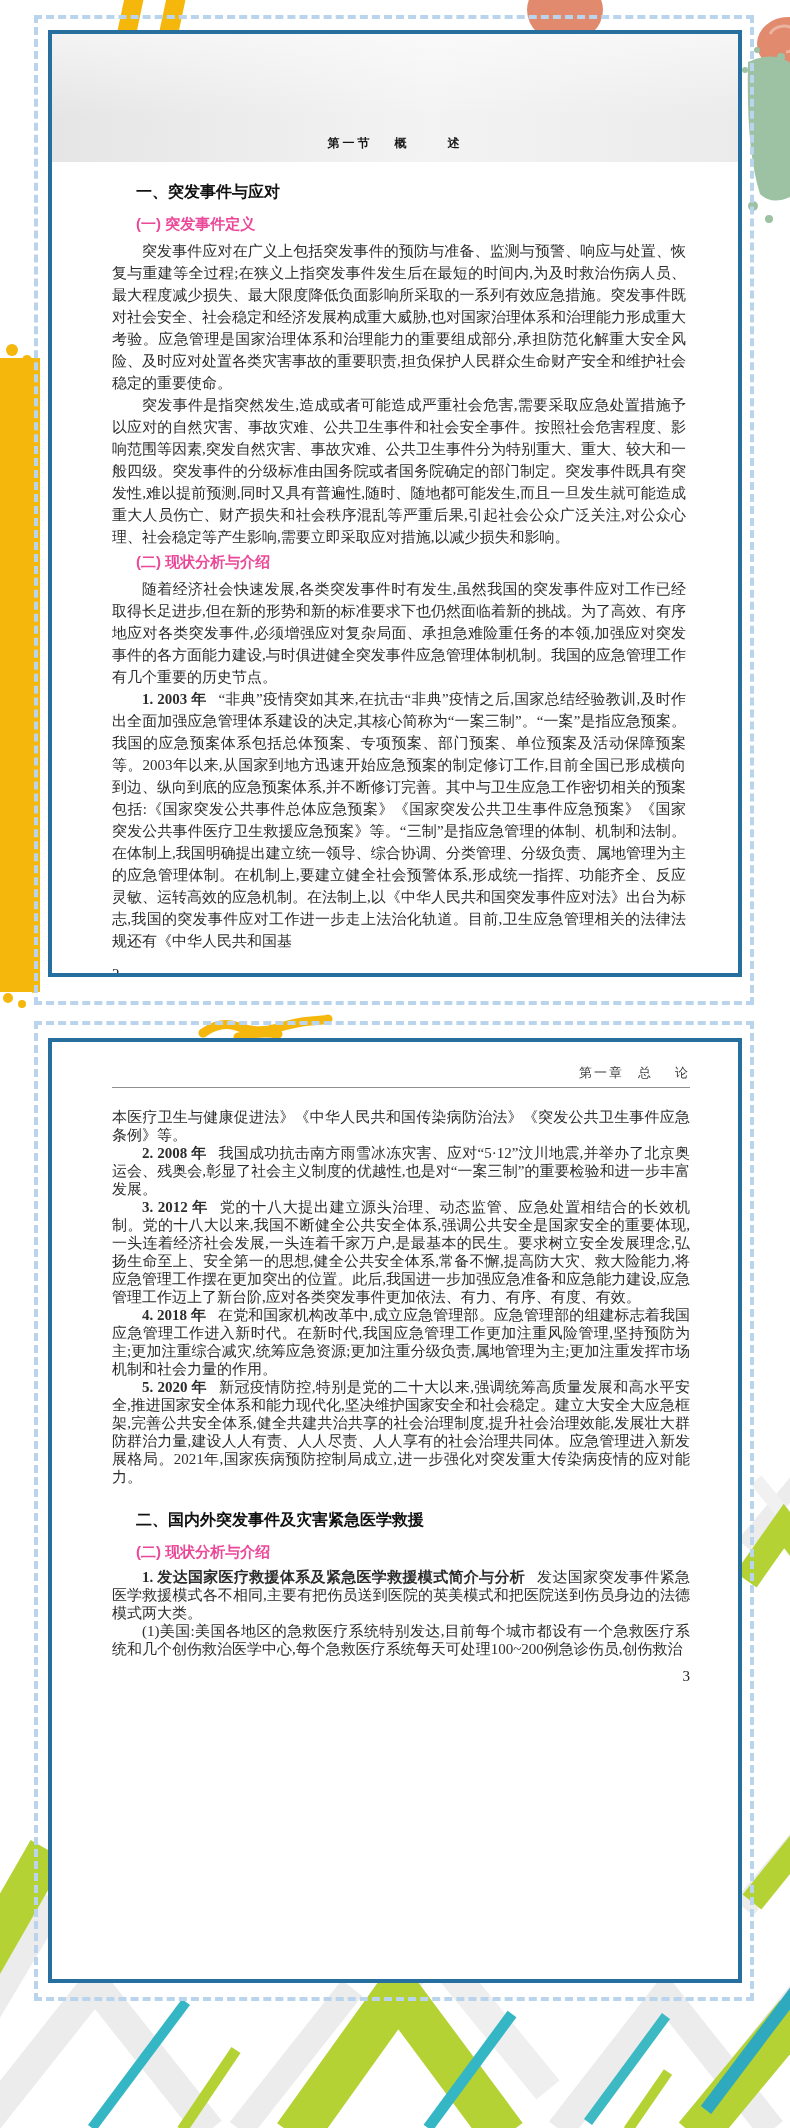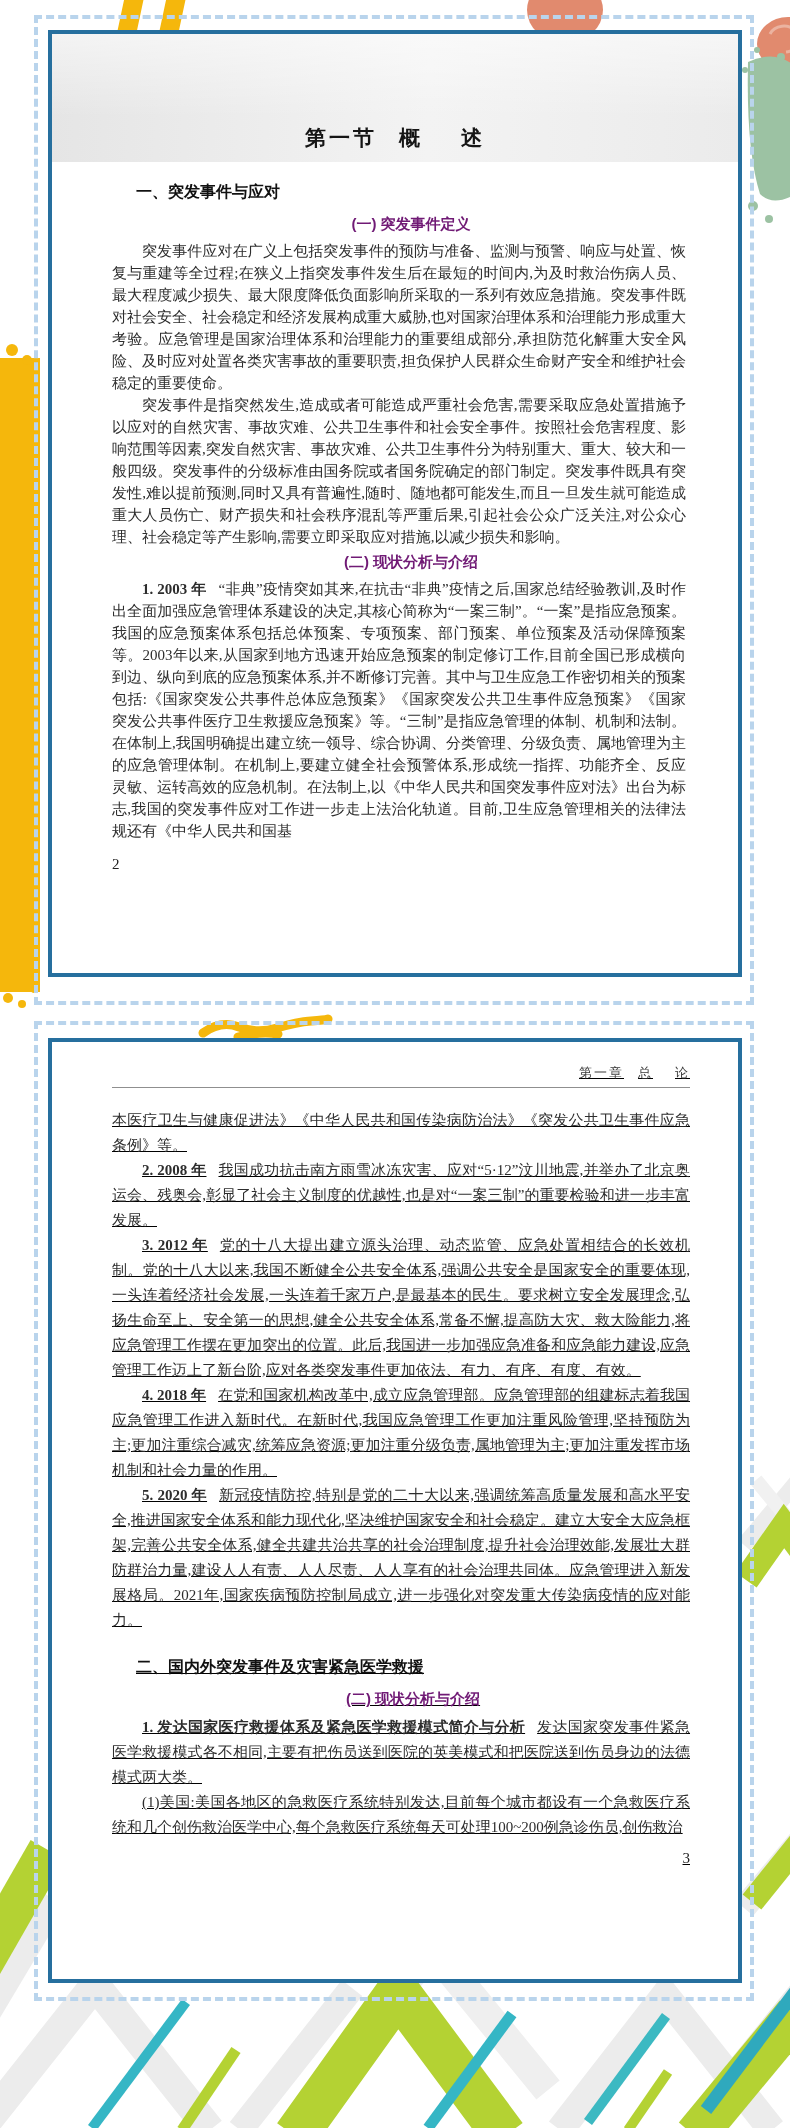--- a/index.html
+++ b/index.html
@@ -13,34 +13,34 @@
   #frame2{left:34px;top:1021px;width:712px;height:972px;}
   
   .page{position:absolute;left:48px;width:694px;background:#ffffff;border:4px solid #266f9e;
         box-sizing:border-box;z-index:2;overflow:hidden;}
   #page1{top:30px;height:947px;}
   #page2{top:1038px;height:945px;}
   
   .band{height:128px;background:linear-gradient(180deg,rgba(255,255,255,.55),rgba(255,255,255,0) 65%),
         linear-gradient(92deg,#e5e5e5 0%,#f3f3f3 55%,#ebebeb 100%);
         display:flex;align-items:flex-end;justify-content:center;}
-  .band-title{font-family:"Liberation Sans","DejaVu Sans",sans-serif;font-weight:bold;font-size:21px;
+  .band-title{font-family:"Liberation Sans","DejaVu Sans",sans-serif;font-weight:bold;font-size:12px;
         color:#151515;padding-bottom:10px;letter-spacing:3px;}
   .band-title .gap1{margin-left:22px;}
   .band-title .gap2{margin-left:38px;}
   
   .body1{padding:16px 52px 0 60px;}
-  .body2{padding:22px 48px 0 60px;text-decoration:underline;}
+  .body2{padding:22px 48px 0 60px;}
   h3.cn{font-family:"Liberation Sans","DejaVu Sans",sans-serif;font-size:16px;font-weight:bold;color:#111;
         margin:4px 0 12px 0;padding-left:24px;}
-  h4.cn{font-family:"Liberation Sans","DejaVu Sans",sans-serif;font-size:15px;font-weight:bold;color:#701a75;
-        margin:5px 0 6px 0;padding-left:24px;text-align:center;}
+  h4.cn{font-family:"Liberation Sans","DejaVu Sans",sans-serif;font-size:15px;font-weight:bold;color:#ec4899;
+        margin:5px 0 6px 0;padding-left:24px;}
   .para{font-size:15px;color:#2d2d2d;text-align:justify;text-indent:2em;margin:0;}
   #page1 .para{line-height:22px;}
-  #page2 .para{line-height:25px;}
+  #page2 .para{line-height:18px;}
   .para .run{font-weight:bold;margin-right:12px;}
   .noindent{text-indent:0;}
   .pagenum{font-size:15px;color:#222;}
   .pagenum-left{margin-top:14px;}
   .pagenum-right{margin-top:10px;text-align:right;}
   
   .runhead{display:flex;justify-content:flex-end;font-size:13px;color:#3a3a3a;letter-spacing:2px;
         padding-bottom:5px;}
   .runhead .g1{margin-left:14px;}
   .runhead .g2{margin-left:22px;}
@@ -125,20 +125,21 @@
       <div class="band-title">
         <span>第一节</span><span class="gap1">概</span><span class="gap2">述</span>
       </div>
     </div>
     <div class="body1">
       <h3 class="cn">一、突发事件与应对</h3>
       <h4 class="cn">(一) 突发事件定义</h4>
       <p class="para">突发事件应对在广义上包括突发事件的预防与准备、监测与预警、响应与处置、恢复与重建等全过程;在狭义上指突发事件发生后在最短的时间内,为及时救治伤病人员、最大程度减少损失、最大限度降低负面影响所采取的一系列有效应急措施。突发事件既对社会安全、社会稳定和经济发展构成重大威胁,也对国家治理体系和治理能力形成重大考验。应急管理是国家治理体系和治理能力的重要组成部分,承担防范化解重大安全风险、及时应对处置各类灾害事故的重要职责,担负保护人民群众生命财产安全和维护社会稳定的重要使命。</p>
       <p class="para">突发事件是指突然发生,造成或者可能造成严重社会危害,需要采取应急处置措施予以应对的自然灾害、事故灾难、公共卫生事件和社会安全事件。按照社会危害程度、影响范围等因素,突发自然灾害、事故灾难、公共卫生事件分为特别重大、重大、较大和一般四级。突发事件的分级标准由国务院或者国务院确定的部门制定。突发事件既具有突发性,难以提前预测,同时又具有普遍性,随时、随地都可能发生,而且一旦发生就可能造成重大人员伤亡、财产损失和社会秩序混乱等严重后果,引起社会公众广泛关注,对公众心理、社会稳定等产生影响,需要立即采取应对措施,以减少损失和影响。</p>
       <h4 class="cn">(二) 现状分析与介绍</h4>
+      <p class="para">随着经济社会快速发展,各类突发事件时有发生,虽然我国的突发事件应对工作已经取得长足进步,但在新的形势和新的标准要求下也仍然面临着新的挑战。为了高效、有序地应对各类突发事件,必须增强应对复杂局面、承担急难险重任务的本领,加强应对突发事件的各方面能力建设,与时俱进健全突发事件应急管理体制机制。我国的应急管理工作有几个重要的历史节点。</p>
       <p class="para"><b class="run">1. 2003 年</b><span>“非典”疫情突如其来,在抗击“非典”疫情之后,国家总结经验教训,及时作出全面加强应急管理体系建设的决定,其核心简称为“一案三制”。“一案”是指应急预案。我国的应急预案体系包括总体预案、专项预案、部门预案、单位预案及活动保障预案等。2003年以来,从国家到地方迅速开始应急预案的制定修订工作,目前全国已形成横向到边、纵向到底的应急预案体系,并不断修订完善。其中与卫生应急工作密切相关的预案包括:《国家突发公共事件总体应急预案》《国家突发公共卫生事件应急预案》《国家突发公共事件医疗卫生救援应急预案》等。“三制”是指应急管理的体制、机制和法制。在体制上,我国明确提出建立统一领导、综合协调、分类管理、分级负责、属地管理为主的应急管理体制。在机制上,要建立健全社会预警体系,形成统一指挥、功能齐全、反应灵敏、运转高效的应急机制。在法制上,以《中华人民共和国突发事件应对法》出台为标志,我国的突发事件应对工作进一步走上法治化轨道。目前,卫生应急管理相关的法律法规还有《中华人民共和国基</span></p>
       <div class="pagenum pagenum-left">2</div>
     </div>
   </div>
 
   <div id="page2" class="page">
     <div class="body2">
       <div class="runhead">
         <span>第一章</span>
           <span class="g1">总</span>

